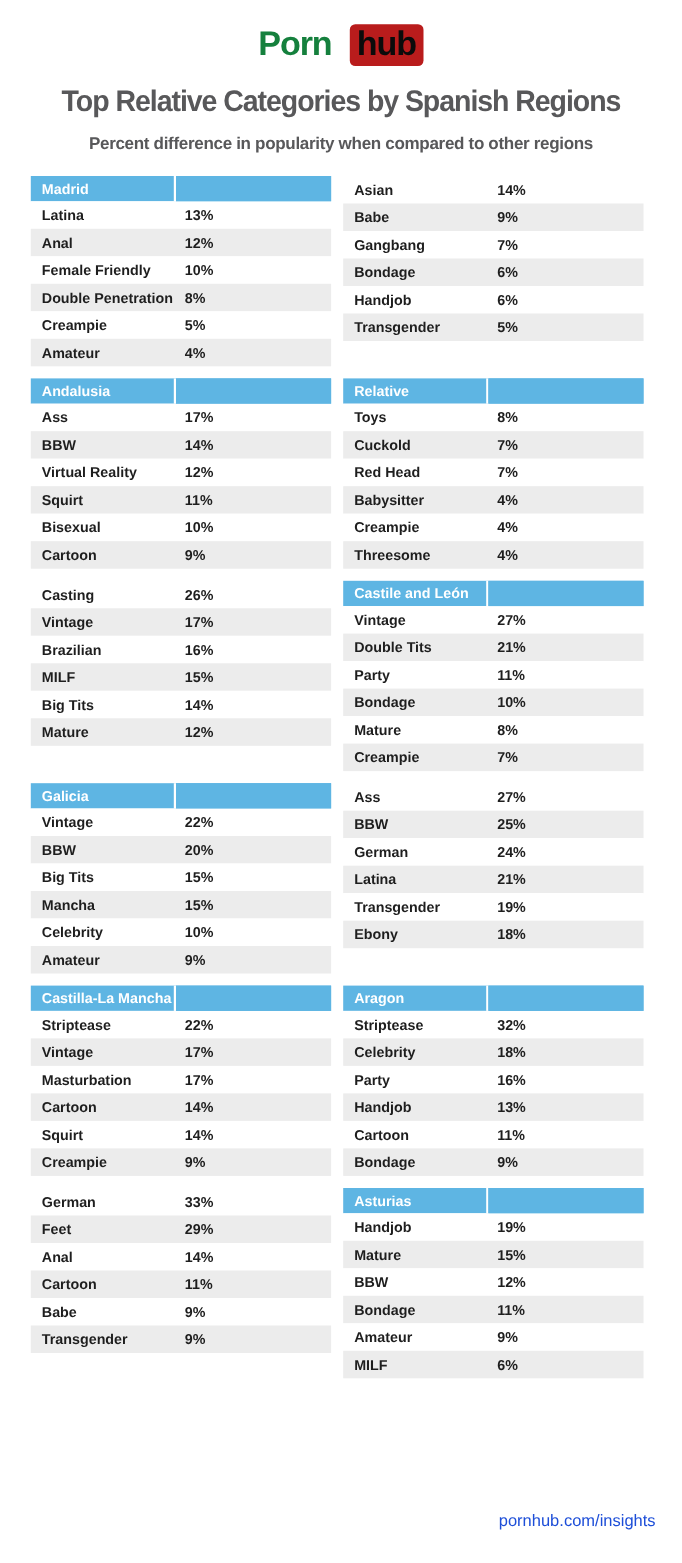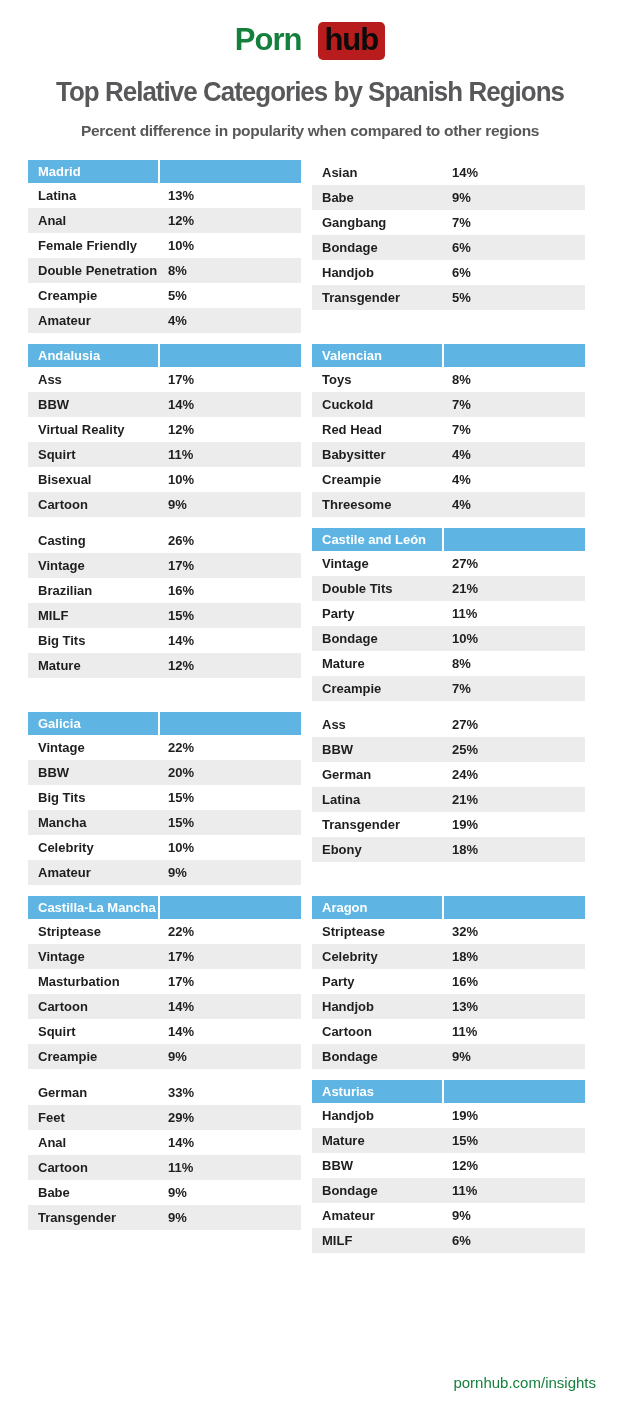--- a/index.html
+++ b/index.html
@@ -92,21 +92,21 @@
   }
   .row.alt { background: #ececec; }
   .cat { width: 130px; padding-left: 10px; white-space: nowrap; }
   .val { flex: 1; }
   
   .footer {
     position: absolute;
     right: 24px;
     top: 1374px;
     font-size: 15px;
-    color: #15803d;
+    color: #1d4ed8;
   }
 </style>
 </head>
 <body>
 
 <div class="page">
 
   <div class="logo">
     <span class="logo-porn">Porn</span><span class="logo-hub">hub</span>
   </div>
@@ -199,21 +199,21 @@
           <div class="val">10%</div>
         </div>
         <div class="row alt">
           <div class="cat">Cartoon</div>
           <div class="val">9%</div>
         </div>
       </div>
 
   <div class="rtable">
     <div class="thead">
-      <div class="th-region">Valencian</div>
+      <div class="th-region">Relative</div>
       <div class="th-empty"></div>
     </div>
   <div class="row">
           <div class="cat">Toys</div>
           <div class="val">8%</div>
         </div>
         <div class="row alt">
           <div class="cat">Cuckold</div>
           <div class="val">7%</div>
         </div>

